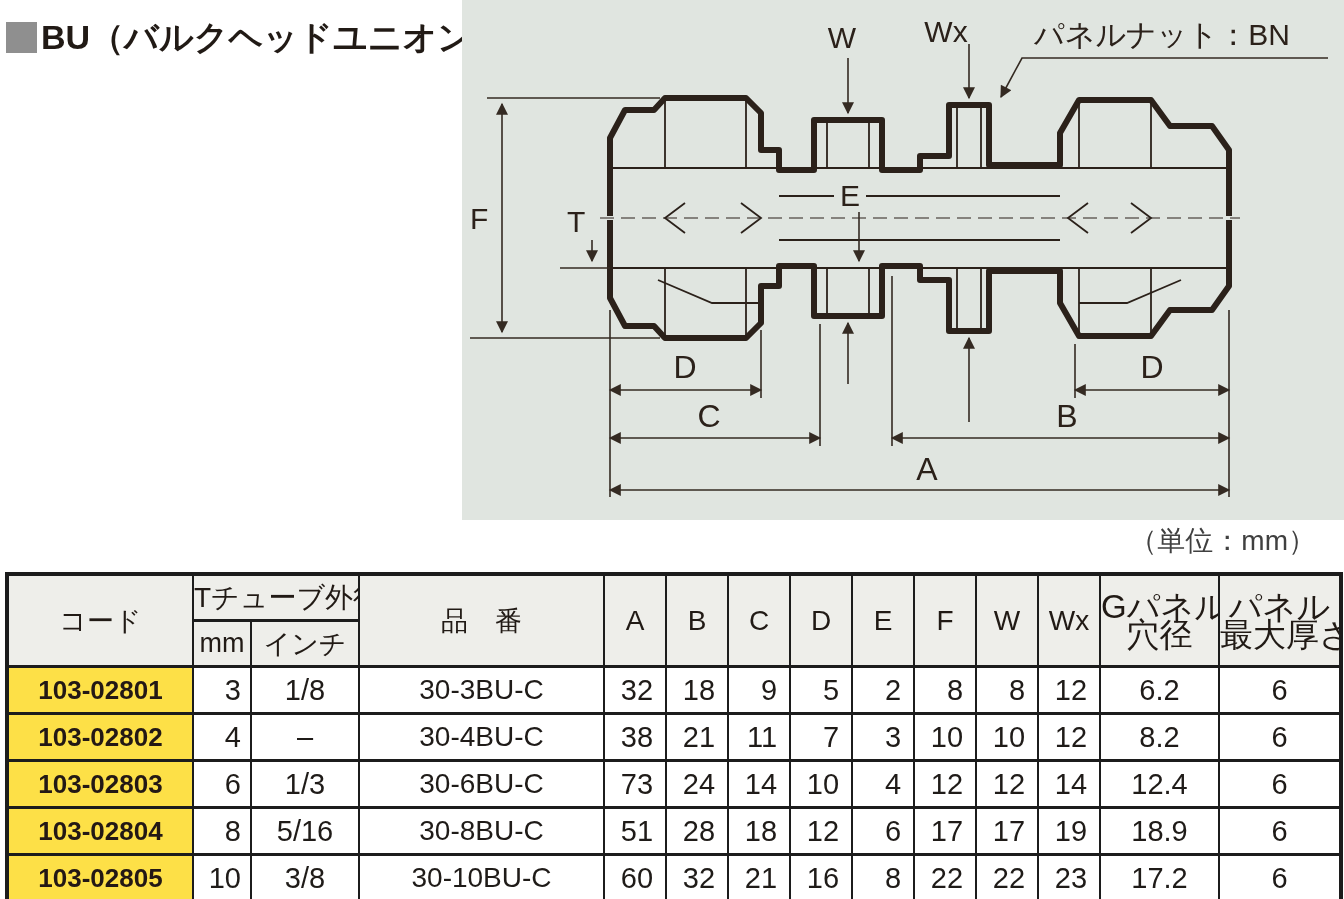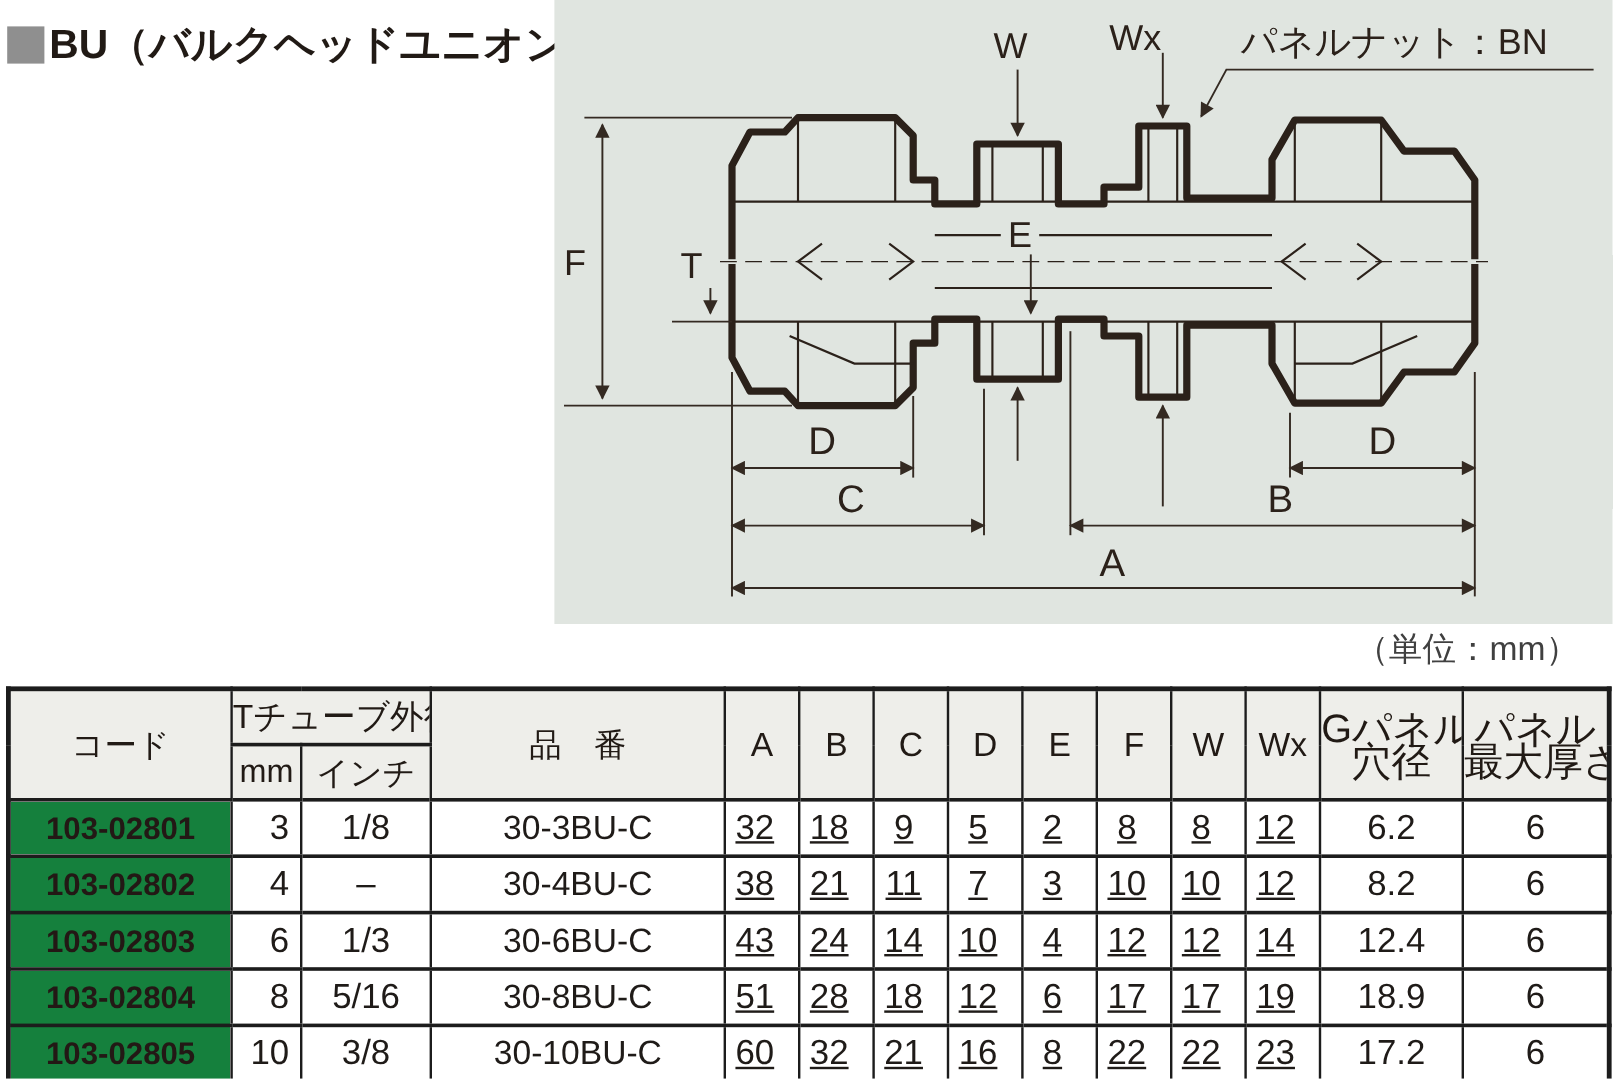--- a/index.html
+++ b/index.html
@@ -27,22 +27,22 @@
   .spec th, .spec td { border:2px solid #1c1c1c; border-top-width:3px; border-bottom-width:3px;
                        padding:0; overflow:hidden; white-space:nowrap; }
   .spec th { background:#eeeeea; font-weight:normal; font-size:25px; color:#211a15; text-align:center; }
   .spec tr.h1 th { height:43px; }
   .spec tr.h2 th { height:43px;margin-left:16px; }
   th.code-h { font-size:27px; }
   th.dim-h { font-size:28px; }
   th.small-h { font-size:28px; }
   .th-line { display:block; line-height:28px; font-size:33px; }
   .spec td { background:#ffffff; font-size:29px; color:#1f1b18; text-align:center; height:44px; }
-  td.code { background:#15803d; font-weight:bold; font-size:26px; color:#231815;margin-top:30px; }
-  td.num { text-align:center; padding-right:12px;text-decoration:underline; }
+  td.code { background:#fde047; font-weight:bold; font-size:26px; color:#231815;margin-top:30px; }
+  td.num { text-align:right; padding-right:12px; }
   td.mmv { text-align:right; padding-right:9px; }
   td.part { font-size:28px; }
 </style>
 </head>
 <body>
 
 <div class="page">
 
   <div class="title-block">
     <div class="title-square"></div>
@@ -219,21 +219,21 @@
       <td class="num">10</td>
       <td class="num">12</td>
       <td>8.2</td>
       <td>6</td>
     </tr>
     <tr>
       <td class="code">103-02803</td>
       <td class="mmv">6</td>
       <td>1/3</td>
       <td class="part">30-6BU-C</td>
-      <td class="num">43</td>
+      <td class="num">73</td>
       <td class="num">24</td>
       <td class="num">14</td>
       <td class="num">10</td>
       <td class="num">4</td>
       <td class="num">12</td>
       <td class="num">12</td>
       <td class="num">14</td>
       <td>12.4</td>
       <td>6</td>
     </tr>

